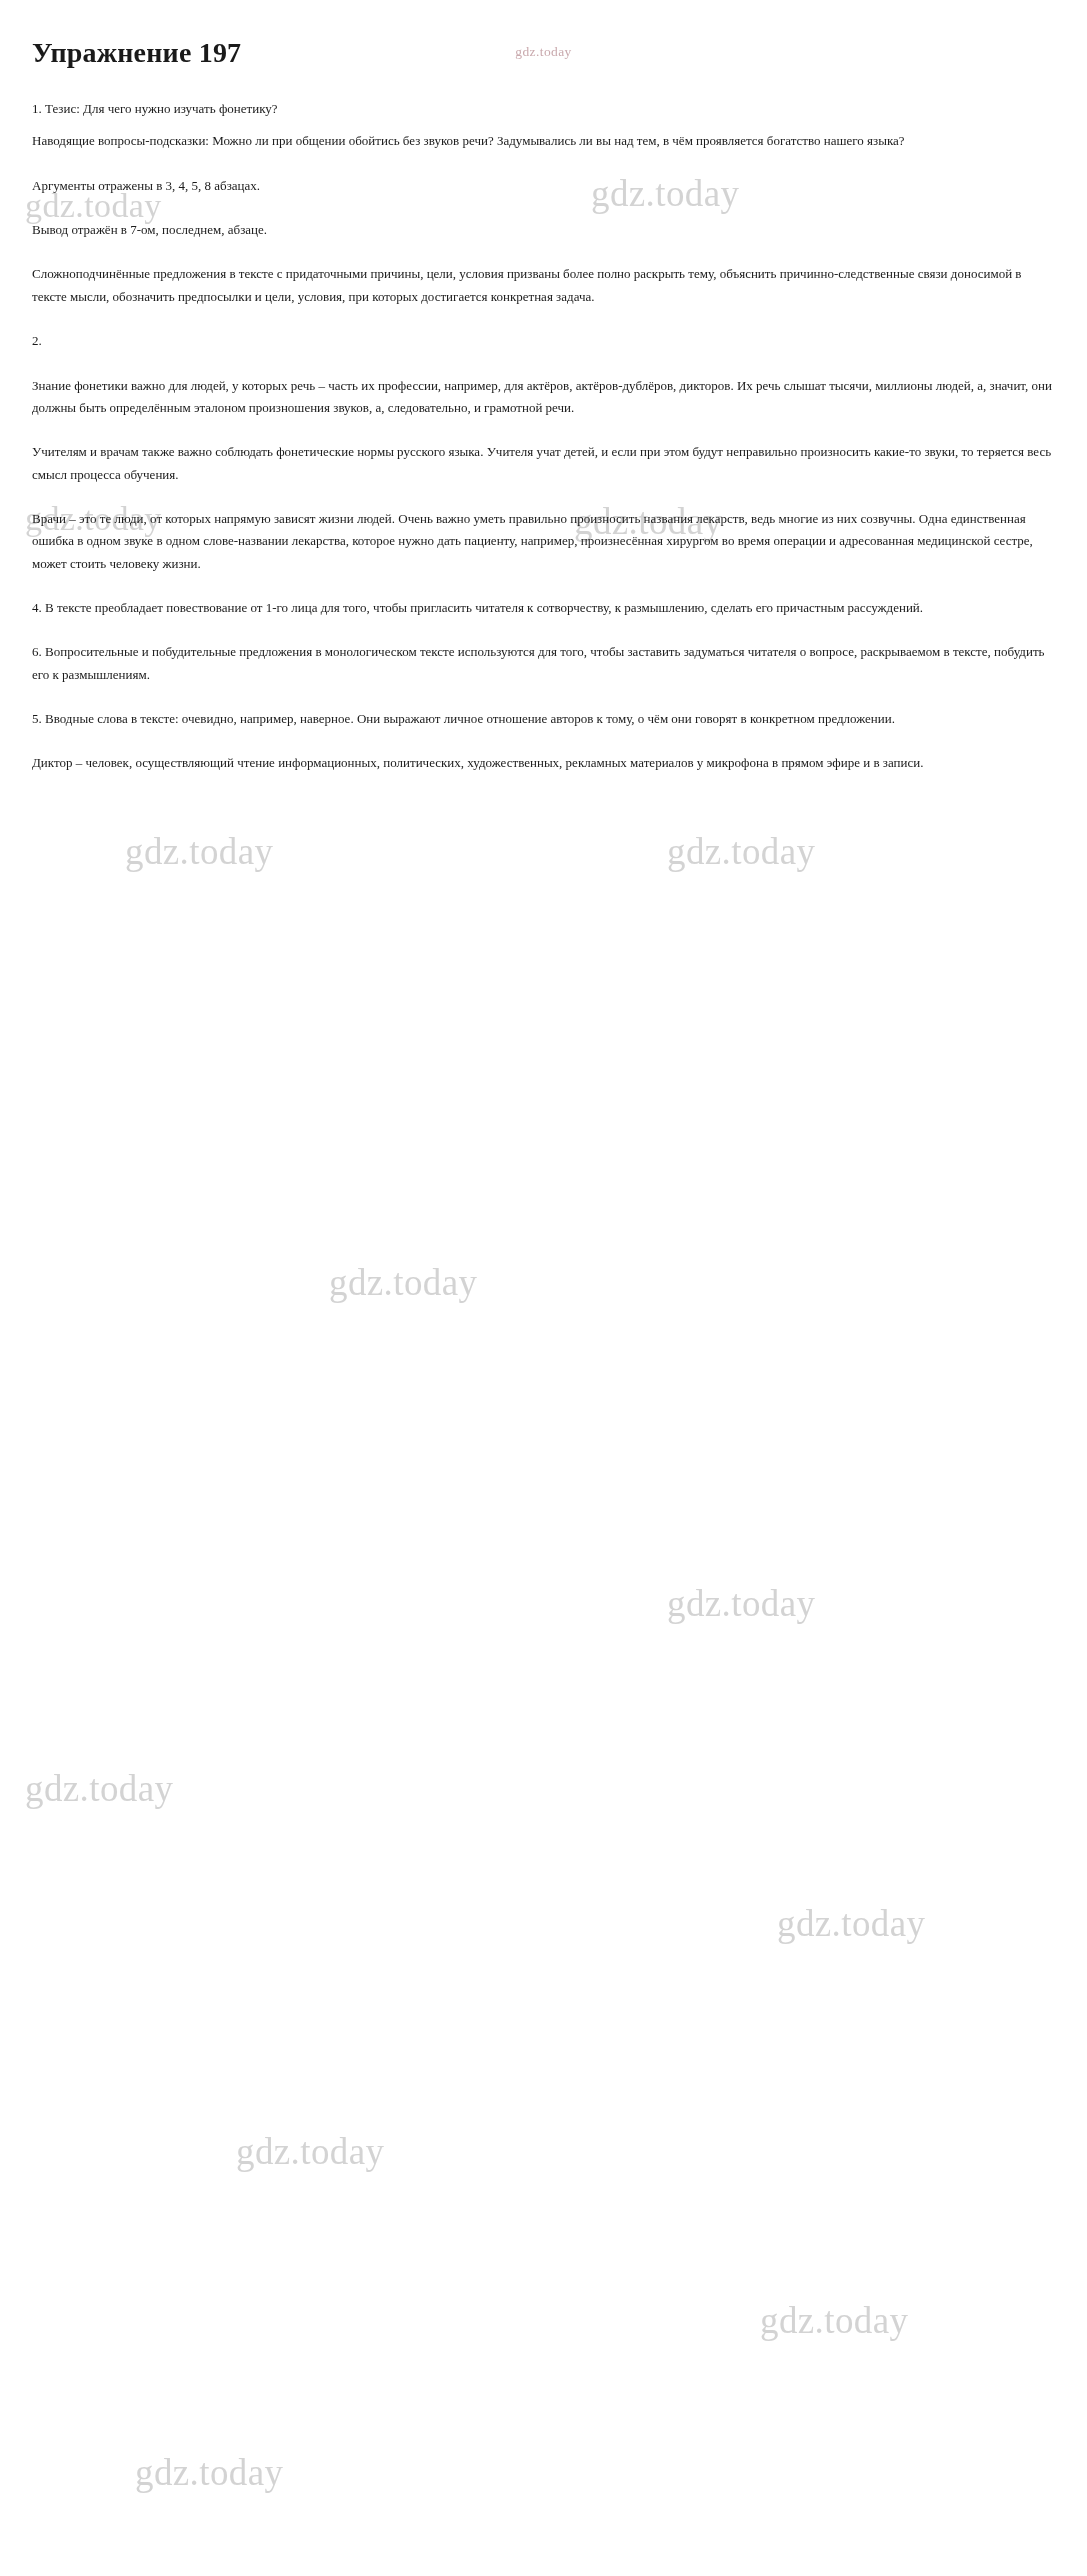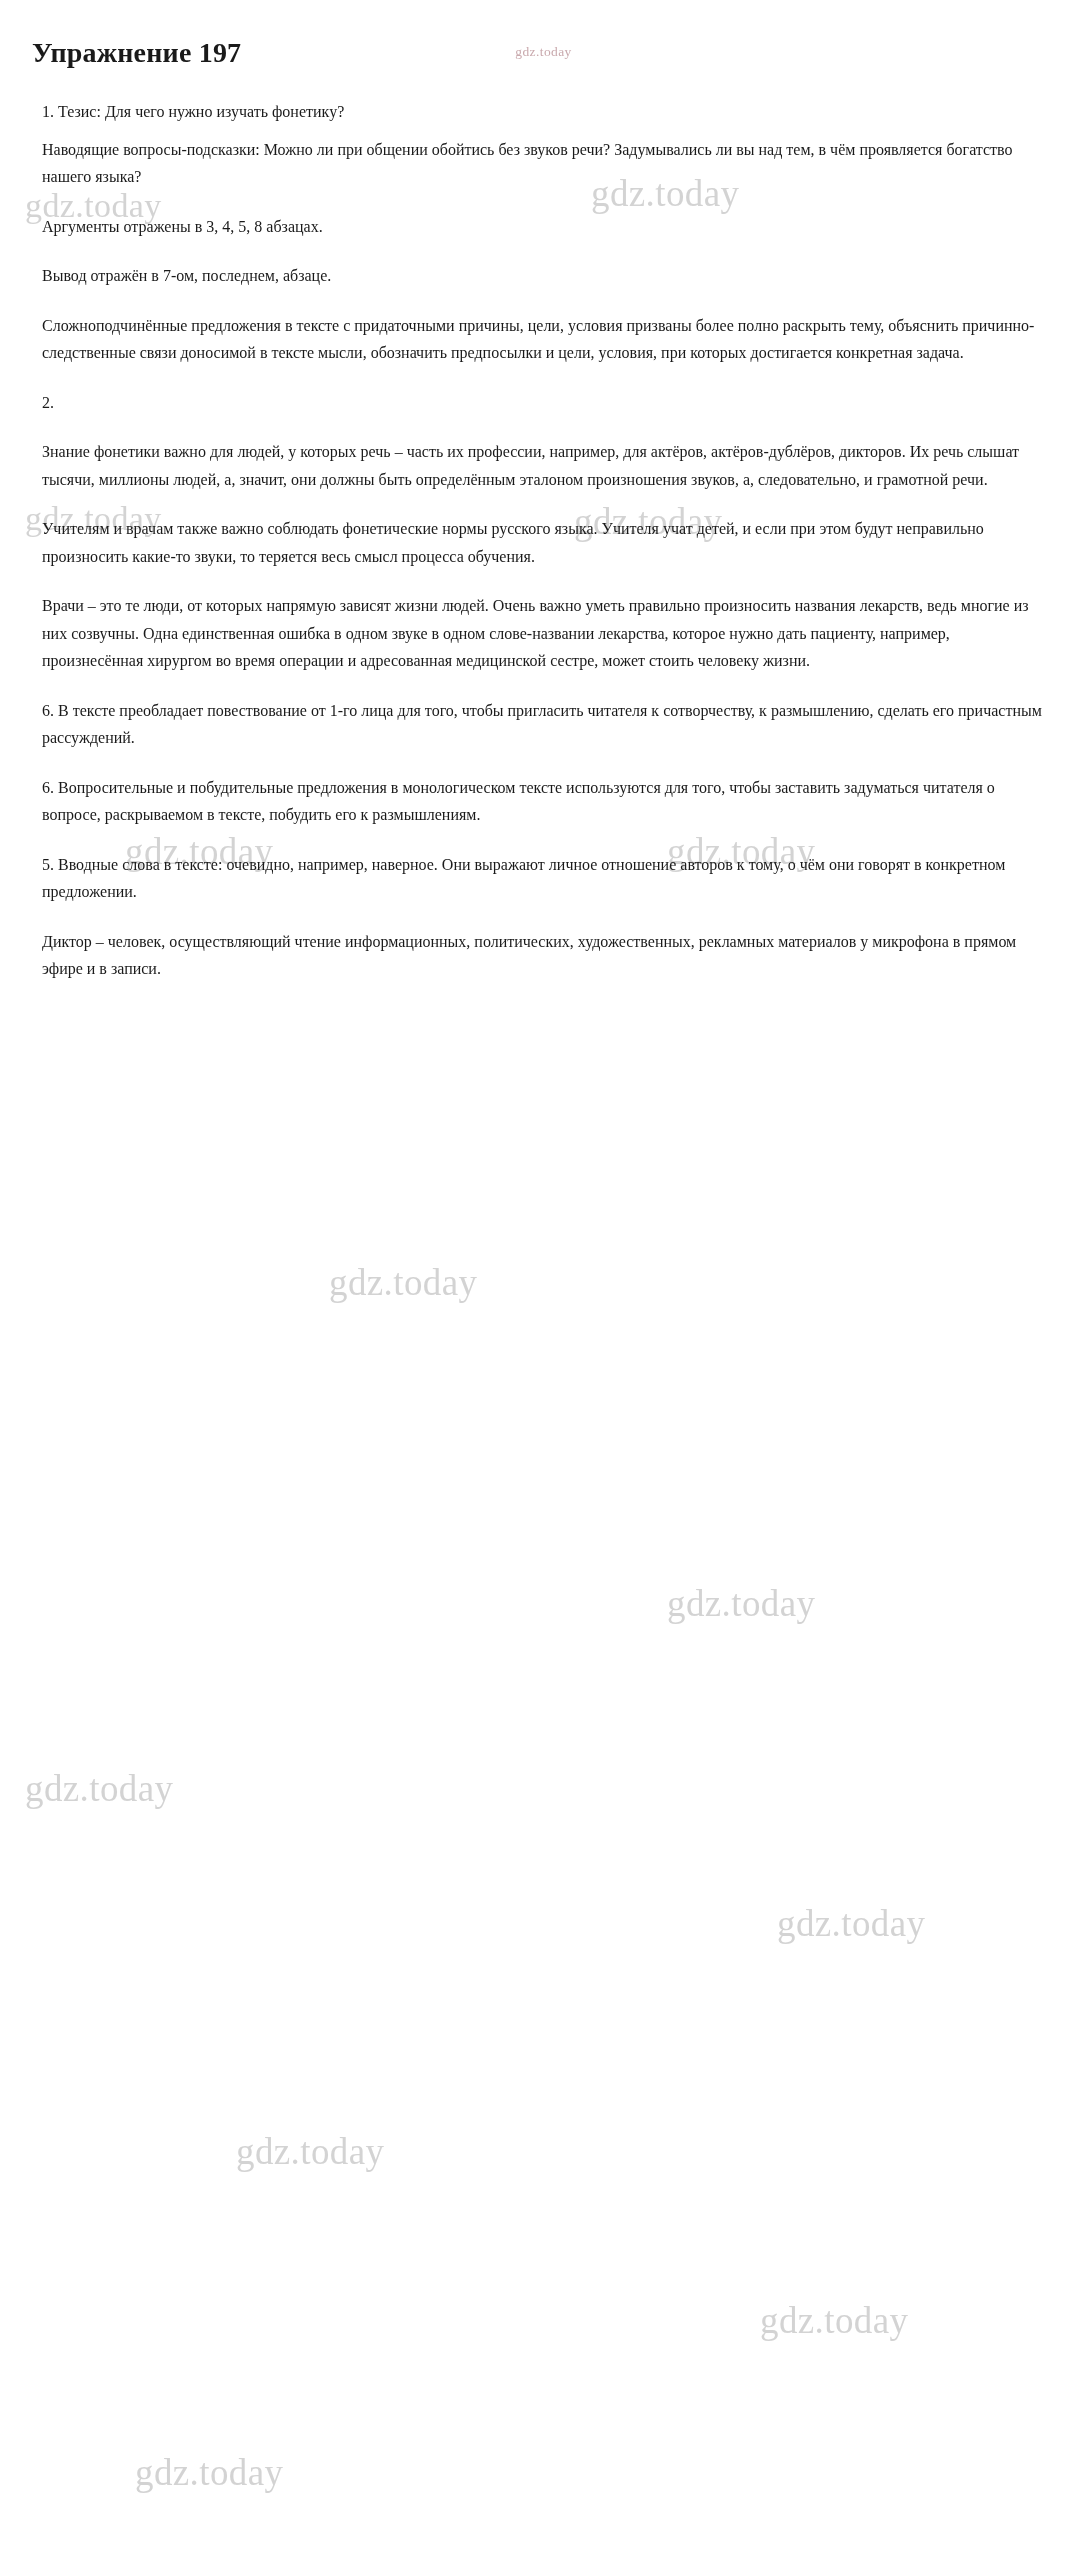--- a/index.html
+++ b/index.html
@@ -39,23 +39,23 @@
     font-weight: bold;
     margin: 37px 0 29px 0;
     font-family: "Liberation Serif", serif;
     letter-spacing: 0.2px;
   }
   .content {
     position: relative;
     z-index: 3;
   }
   p.para {
-    font-size: 16px;
+    font-size: 13px;
     line-height: 1.72;
-    margin: 0 0 22px 10px;
+    margin: 0 0 22px 0;
     text-align: left;
     font-family: "Liberation Serif", serif;
   }
   p.tight {
     margin-bottom: 10px;
   }
   p.num {
     margin-bottom: 22px;
   }
   
@@ -107,20 +107,20 @@
   <div class="content">
     <p class="para tight">1. Тезис: Для чего нужно изучать фонетику?</p>
     <p class="para">Наводящие вопросы-подсказки: Можно ли при общении обойтись без звуков речи? Задумывались ли вы над тем, в чём проявляется богатство нашего языка?</p>
     <p class="para">Аргументы отражены в 3, 4, 5, 8 абзацах.</p>
     <p class="para">Вывод отражён в 7-ом, последнем, абзаце.</p>
     <p class="para">Сложноподчинённые предложения в тексте с придаточными причины, цели, условия призваны более полно раскрыть тему, объяснить причинно-следственные связи доносимой в тексте мысли, обозначить предпосылки и цели, условия, при которых достигается конкретная задача.</p>
     <p class="para num">2.</p>
     <p class="para">Знание фонетики важно для людей, у которых речь – часть их профессии, например, для актёров, актёров-дублёров, дикторов. Их речь слышат тысячи, миллионы людей, а, значит, они должны быть определённым эталоном произношения звуков, а, следовательно, и грамотной речи.</p>
     <p class="para">Учителям и врачам также важно соблюдать фонетические нормы русского языка. Учителя учат детей, и если при этом будут неправильно произносить какие-то звуки, то теряется весь смысл процесса обучения.</p>
     <p class="para">Врачи – это те люди, от которых напрямую зависят жизни людей. Очень важно уметь правильно произносить названия лекарств, ведь многие из них созвучны. Одна единственная ошибка в одном звуке в одном слове-названии лекарства, которое нужно дать пациенту, например, произнесённая хирургом во время операции и адресованная медицинской сестре, может стоить человеку жизни.</p>
-    <p class="para">6. В тексте преобладает повествование от 1-го лица для того, чтобы пригласить читателя к сотворчеству, к размышлению, сделать его причастным рассуждений.</p>
+    <p class="para">4. В тексте преобладает повествование от 1-го лица для того, чтобы пригласить читателя к сотворчеству, к размышлению, сделать его причастным рассуждений.</p>
     <p class="para">6. Вопросительные и побудительные предложения в монологическом тексте используются для того, чтобы заставить задуматься читателя о вопросе, раскрываемом в тексте, побудить его к размышлениям.</p>
     <p class="para">5. Вводные слова в тексте: очевидно, например, наверное. Они выражают личное отношение авторов к тому, о чём они говорят в конкретном предложении.</p>
     <p class="para">Диктор – человек, осуществляющий чтение информационных, политических, художественных, рекламных материалов у микрофона в прямом эфире и в записи.</p>
   </div>
 
 </div>
 
 
 </body></html>

